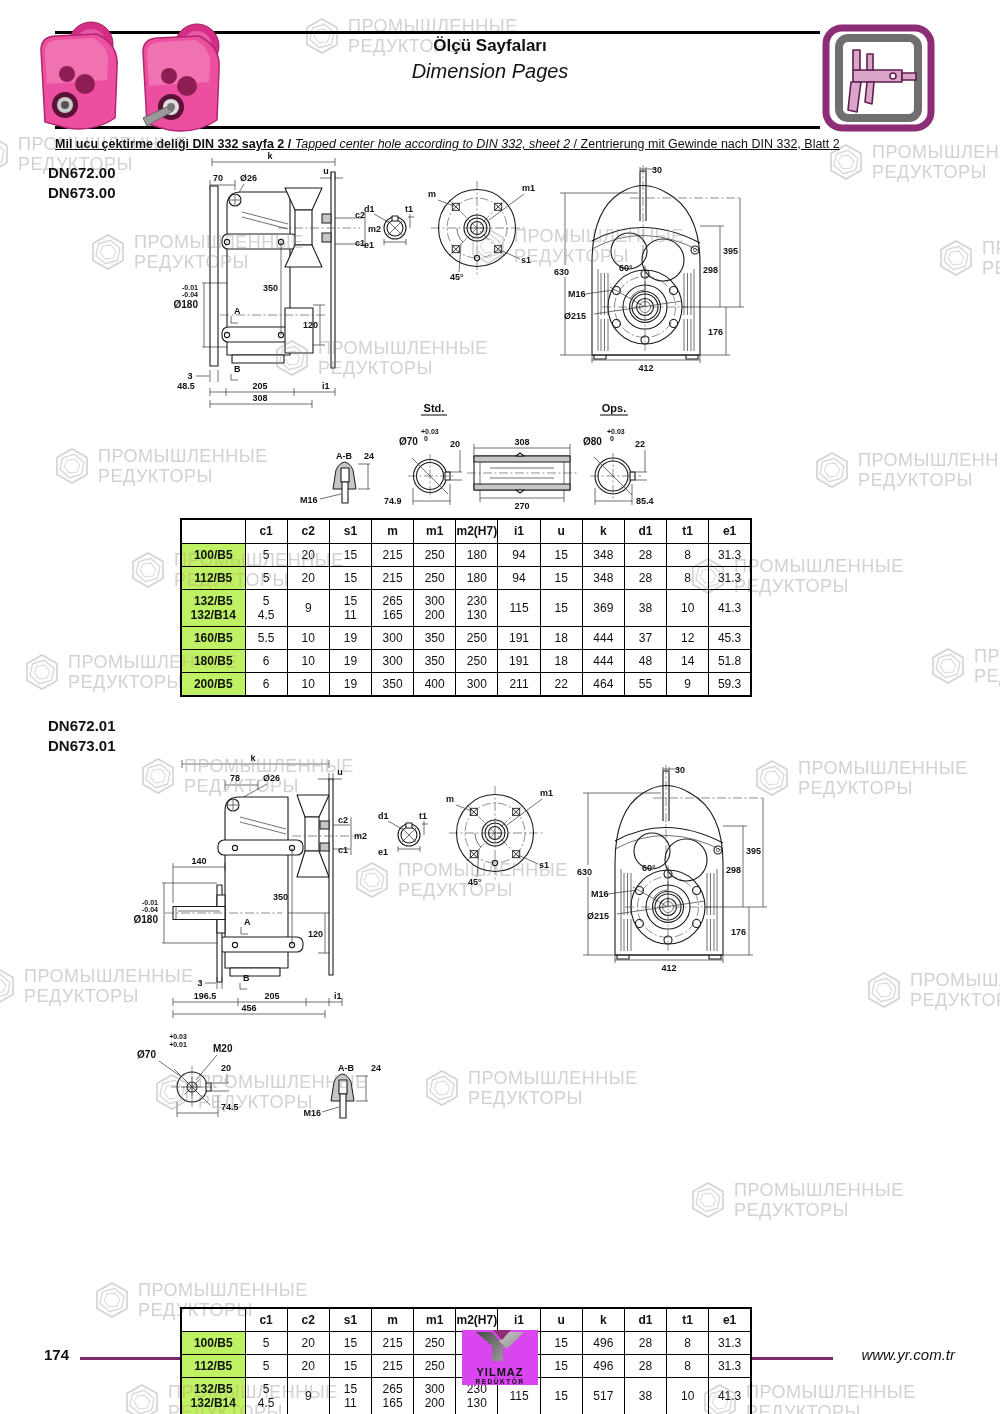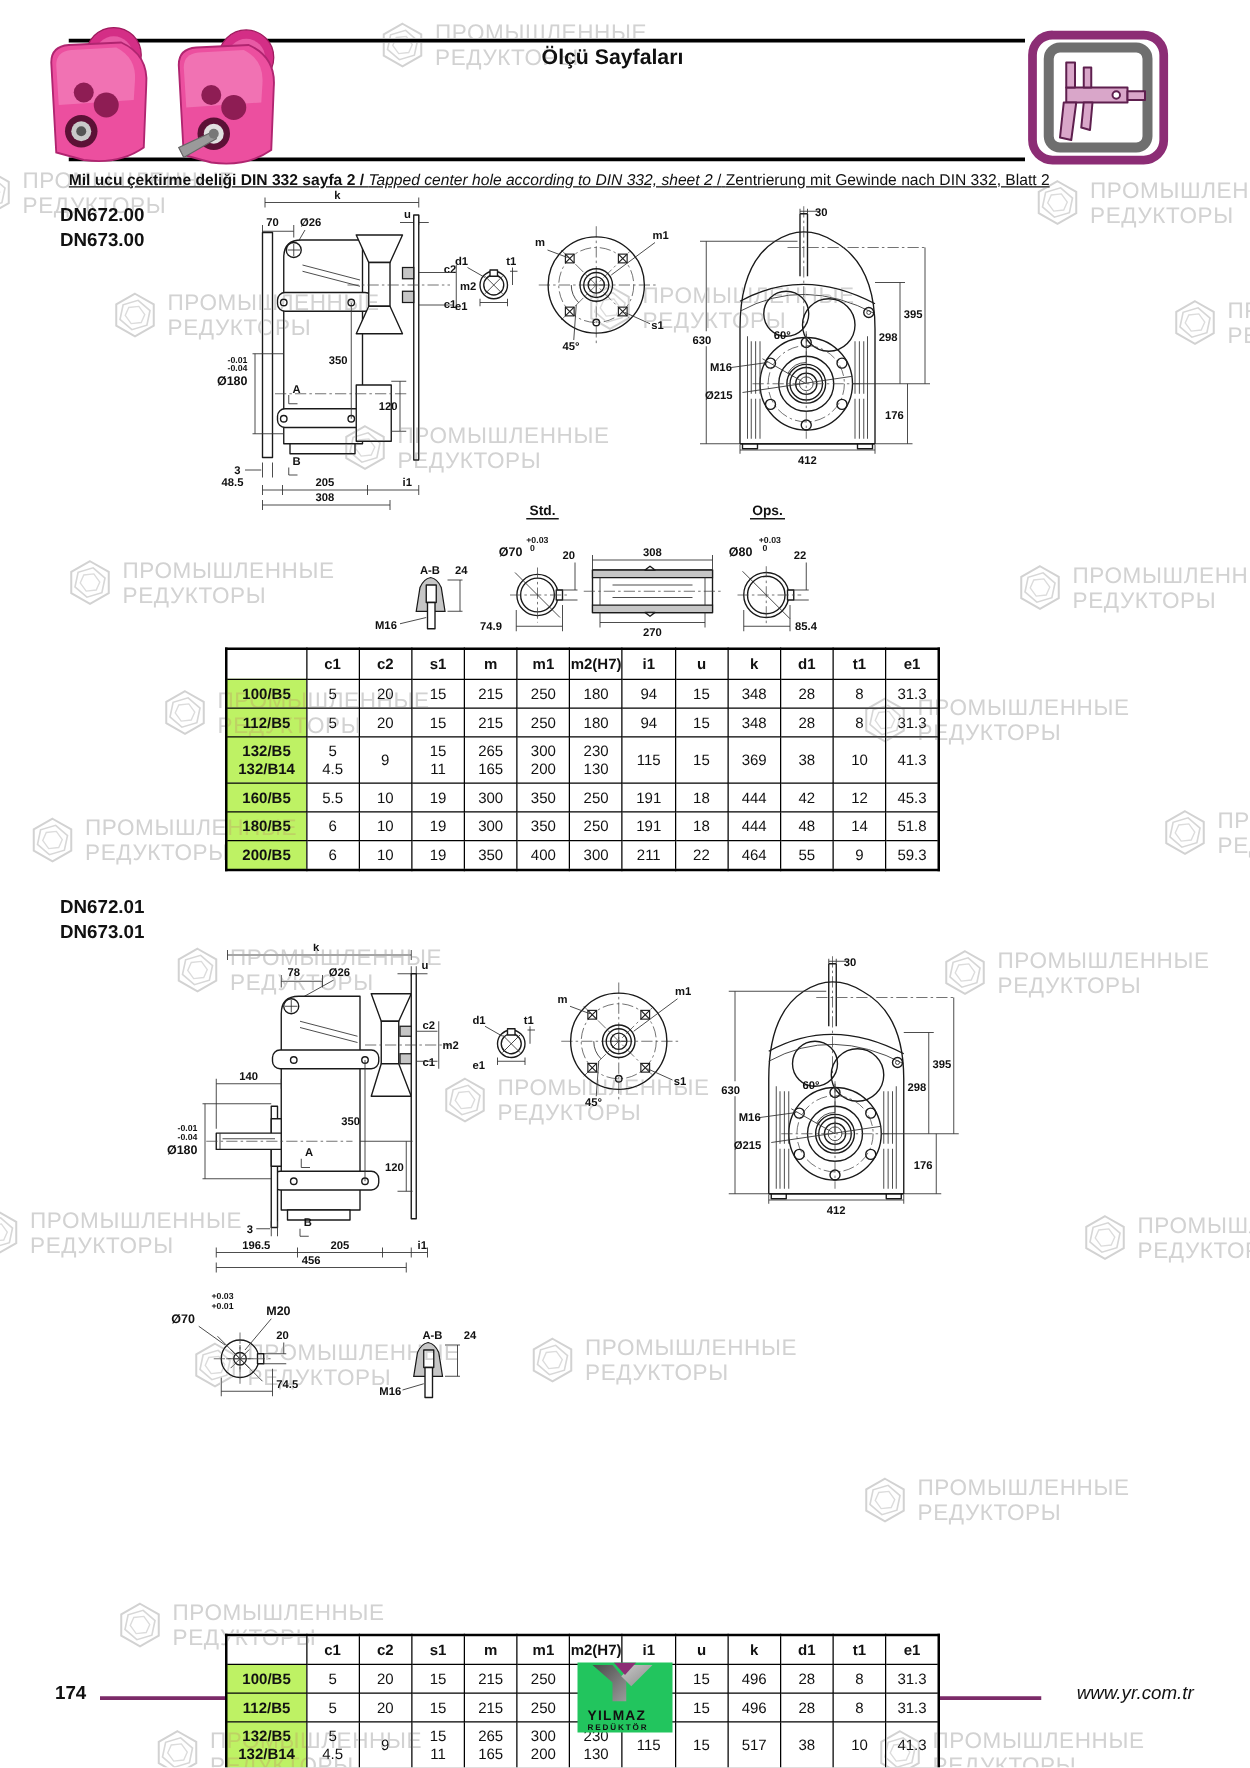--- a/index.html
+++ b/index.html
@@ -45,21 +45,21 @@
   
   .wm { position:absolute; display:flex; align-items:center; gap:6px; color:#d2d2d2;
         font-size:18px; letter-spacing:0.5px; line-height:20px; pointer-events:none;
         mix-blend-mode:darken; z-index:5; white-space:nowrap; }
   .wm svg { flex:0 0 auto; }
 
   
   .footline { position:absolute; background:#7b2a68; height:2.5px; z-index:1; }
   .pagenum { position:absolute; font-size:15px; }
   .website { position:absolute; font-size:15px; font-style:italic; text-align:right; }
-  .logo { position:absolute; background:#22c55e; padding:0 8px; z-index:2; }
+  .logo { position:absolute; background:#d946ef; padding:0 8px; z-index:2; text-align:center; }
   .logo .l1 { font-size:11px; font-weight:bold; letter-spacing:1px; }
   .logo .l2 { font-size:6.5px; font-weight:bold; letter-spacing:1.5px; }
 
   .caliper-box { position:absolute; }
   .z2 { z-index:2; }
 </style>
 </head>
 <body>
 
 <div class="page">
@@ -153,20 +153,21 @@
         <path class="dl" d="M40,193 V200 M148,193 V200"></path>
       </g>
     </defs>
   </svg>
 
   <div class="rule" style="left:55px; top:31px; width:765px;"></div>
   <div class="rule" style="left:55px; top:126px; width:765px;"></div>
 
   <div class="titles" style="left:280px; top:36px; width:420px;">
     <div class="title-tr">Ölçü Sayfaları</div>
+    <div class="title-en">Dimension Pages</div>
   </div>
 
   <svg class="abs z2" style="left:25px; top:10px;" width="210" height="128" viewBox="0 0 210 128">
     <g>
       <circle cx="66" cy="34" r="22" fill="#d42e86" stroke="#9e1b5e"></circle>
       <circle cx="66" cy="34" r="15" fill="#e85aa5"></circle>
       <path d="M16,40 Q16,27 30,26 L72,24 Q94,34 92,58 L90,108 Q70,122 42,118 L20,112 Z" fill="#ec4f9f" stroke="#b02570" stroke-width="1.5"></path>
       <path d="M20,42 Q20,31 32,30 L68,28 Q84,36 83,54 L82,70 L22,74 Z" fill="#f27ab8" opacity="0.8"></path>
       <circle cx="42" cy="64" r="8" fill="#8e1d54"></circle>
       <circle cx="60" cy="74" r="10" fill="#8e1d54"></circle>
@@ -434,21 +435,21 @@
           <th>160/B5</th>
           <td>5.5</td>
           <td>10</td>
           <td>19</td>
           <td>300</td>
           <td>350</td>
           <td>250</td>
           <td>191</td>
           <td>18</td>
           <td>444</td>
-          <td>42</td>
+          <td>37</td>
           <td>12</td>
           <td>45.3</td>
         </tr>
         <tr>
           <th>180/B5</th>
           <td>6</td>
           <td>10</td>
           <td>19</td>
           <td>300</td>
           <td>350</td>

